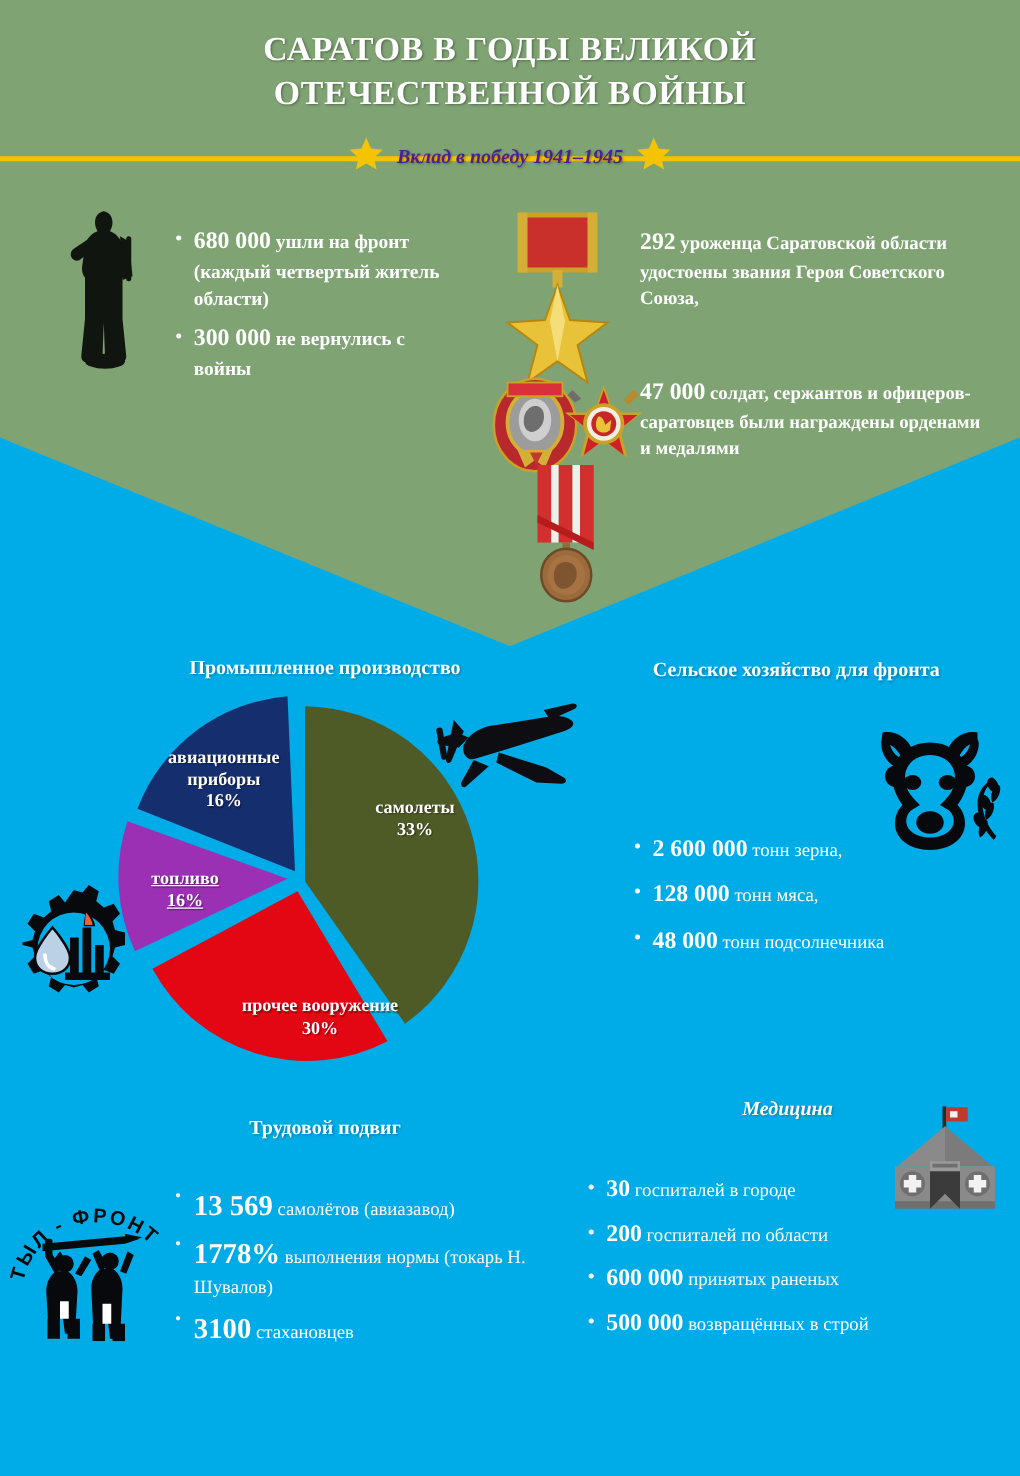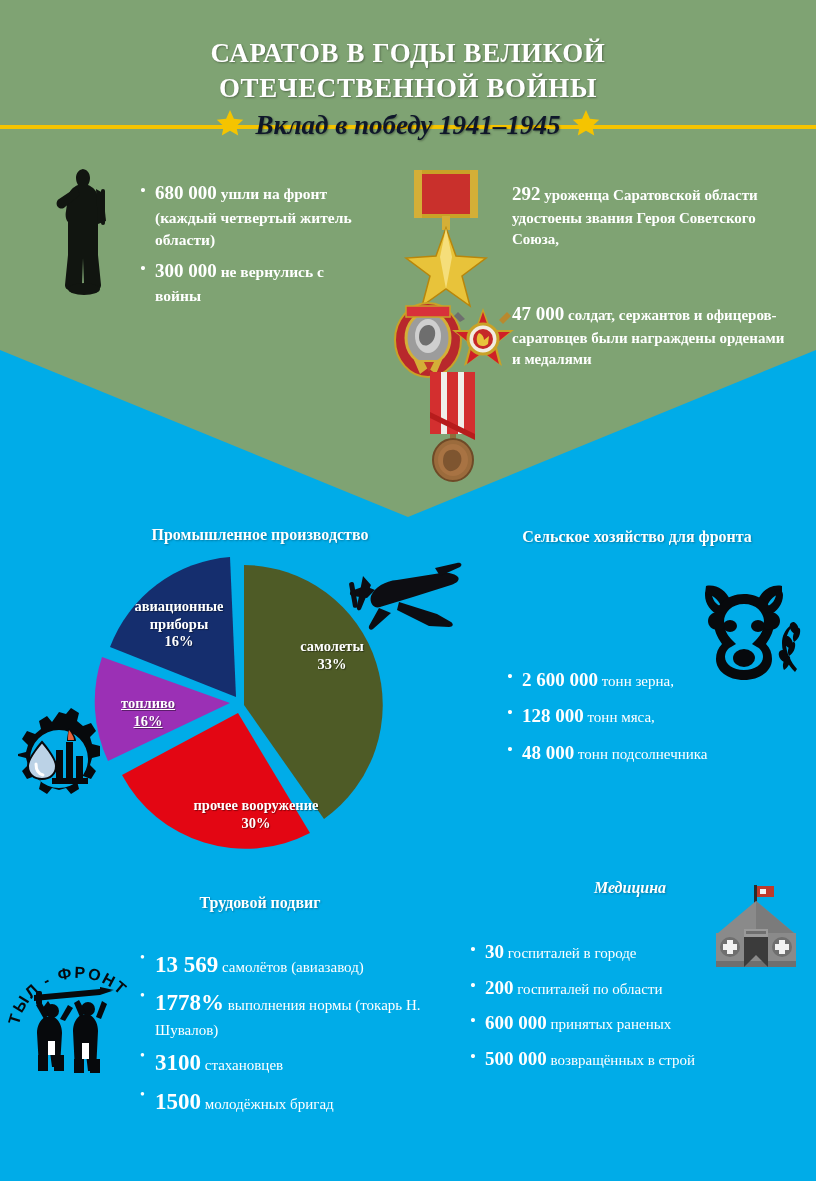--- a/index.html
+++ b/index.html
@@ -16,32 +16,32 @@
   .green-band{
     position:absolute;left:0;top:0;width:816px;height:520px;
     background:#7FA373;
     clip-path:polygon(0 0,816px 0,816px 350px,408px 517px,0 350px);
   }
   .yellow-rule{
     position:absolute;left:0;top:125px;width:816px;height:4px;background:#F5C400;
   }
 
   .title{
-    position:absolute;left:108px;top:36px;width:600px;
+    position:absolute;left:108px;top:22px;width:600px;
     text-align:center;color:#FFFFFF;
     font-size:27px;font-weight:bold;line-height:1.30;
     letter-spacing:.6px;
     text-shadow:1px 1px 2px rgba(0,0,0,.35);
   }
   .subtitle-wrap{
     position:absolute;left:0;top:108px;width:816px;
     display:flex;align-items:center;justify-content:center;gap:10px;
   }
   .subtitle{
-    color:#0f172a;font-size:27px;font-weight:bold;font-style:italic;
+    color:#4c1d95;font-size:16px;font-weight:bold;font-style:italic;
     text-shadow:1px 1px 2px rgba(0,0,0,.35);white-space:nowrap;
   }
   .star{display:block;}
 
   
   .soldier{position:absolute;left:46px;top:165px;}
   .hdr-left{
     position:absolute;left:138px;top:180px;width:235px;
     color:#FFFFFF;font-size:15.5px;line-height:1.42;
   }
@@ -366,23 +366,20 @@
   <div class="labour-list">
     <ul class="bul">
       <li>
         <span class="big-sm">13 569</span><span> самолётов (авиазавод)</span>
       </li>
       <li>
         <span class="big-sm">1778%</span><span> выполнения нормы (токарь Н. Шувалов)</span>
       </li>
       <li>
         <span class="big-sm">3100</span><span> стахановцев</span>
-      </li>
-      <li>
-        <span class="big-sm">1500</span><span> молодёжных бригад</span>
       </li>
     </ul>
   </div>
 
   <div class="sec-title" id="med-title">Медицина</div>
 
   <div class="tent">
     <svg width="96" height="90" viewBox="0 0 96 90">
       <rect x="46" y="2" width="3" height="22" fill="#2B2B2B"></rect>
       <rect x="49" y="3" width="17" height="11" fill="#C0392B"></rect>

